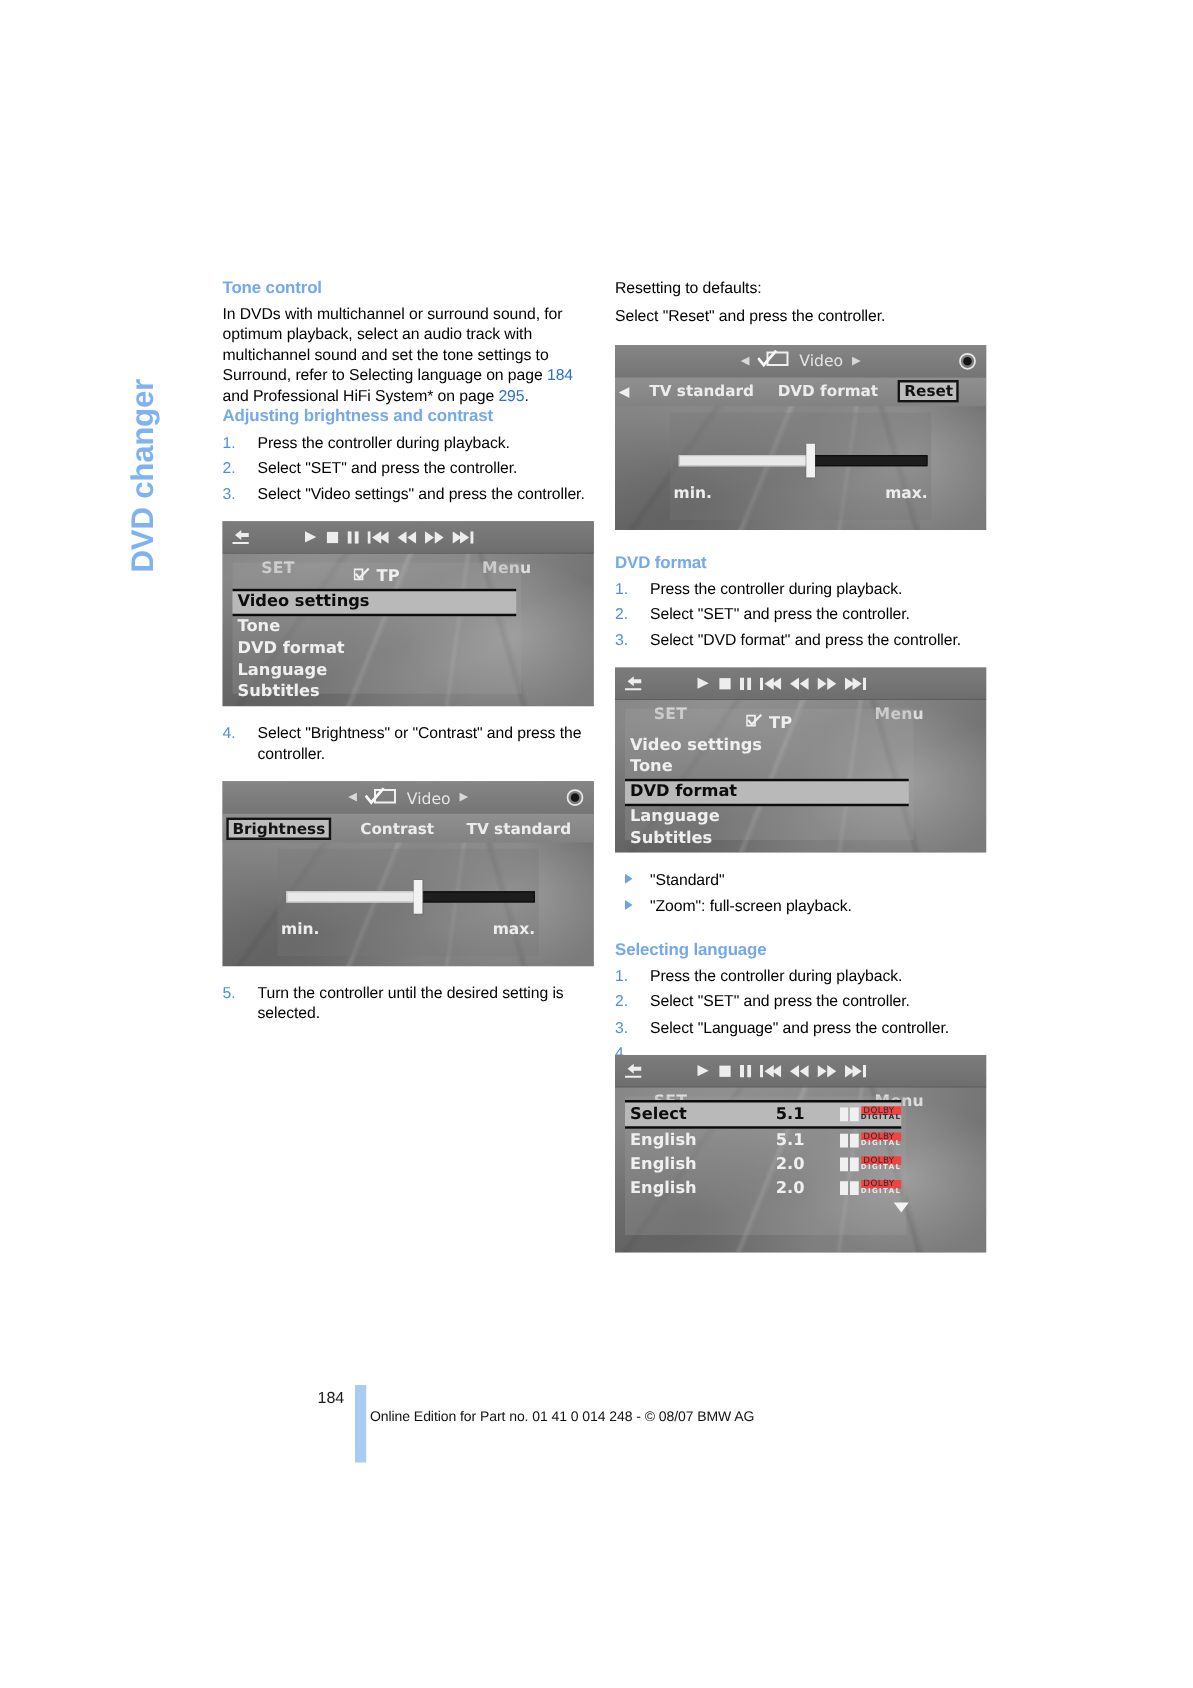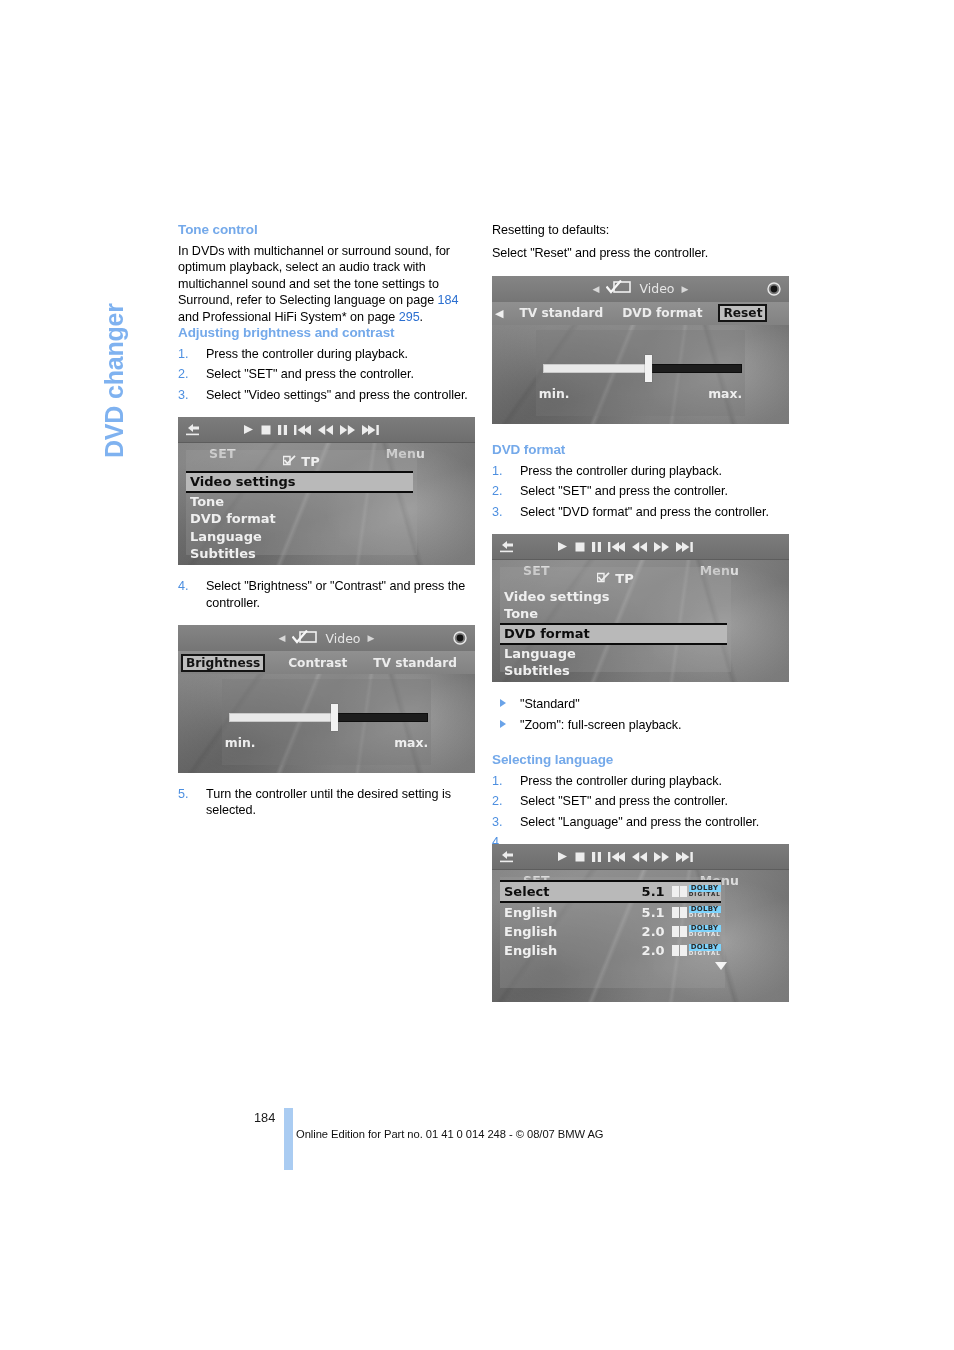--- a/index.html
+++ b/index.html
@@ -323,40 +323,40 @@
     height: 19px;
     padding-left: 4px;
   }
   .lang-row.sel {
     background: #b9b9b9;
     color: #0d0d0d;
     border-top: 2px solid #0b0b0b;
     border-bottom: 2px solid #0b0b0b;
   }
   .lang-name { flex: 1 1 auto; }
-  .lang-ch   { width: 34px; text-align: right; margin-right: 7px; }
+  .lang-ch   { width: 34px; text-align: left; margin-right: 17px; }
   .dolby {
     display: inline-flex;
     align-items: center;
     gap: 2px;
     font-family: "DejaVu Sans", sans-serif;
   }
   .dolby .dd {
     display: inline-block;
     width: 15px; height: 11px;
     background:
       linear-gradient(90deg, #f0f0f0 0 44%, transparent 44% 56%, #f0f0f0 56% 100%);
   }
   .dolby .dtxt { line-height: 1; }
   .dolby .dtxt .l1 {
     display: block;
     font-size: 7px;
-    font-weight: bold;
+    font-weight: normal;
     letter-spacing: .3px;
-    background: #7dd3fc;
+    background: #ef4444;
     color: #2c2c2c;
     padding: 0 2px;
   }
   .dolby .dtxt .l2 {
     display: block;
     font-size: 5.6px;
     font-weight: bold;
     letter-spacing: 1.1px;
     color: #e8e8e8;
     text-align: center;

